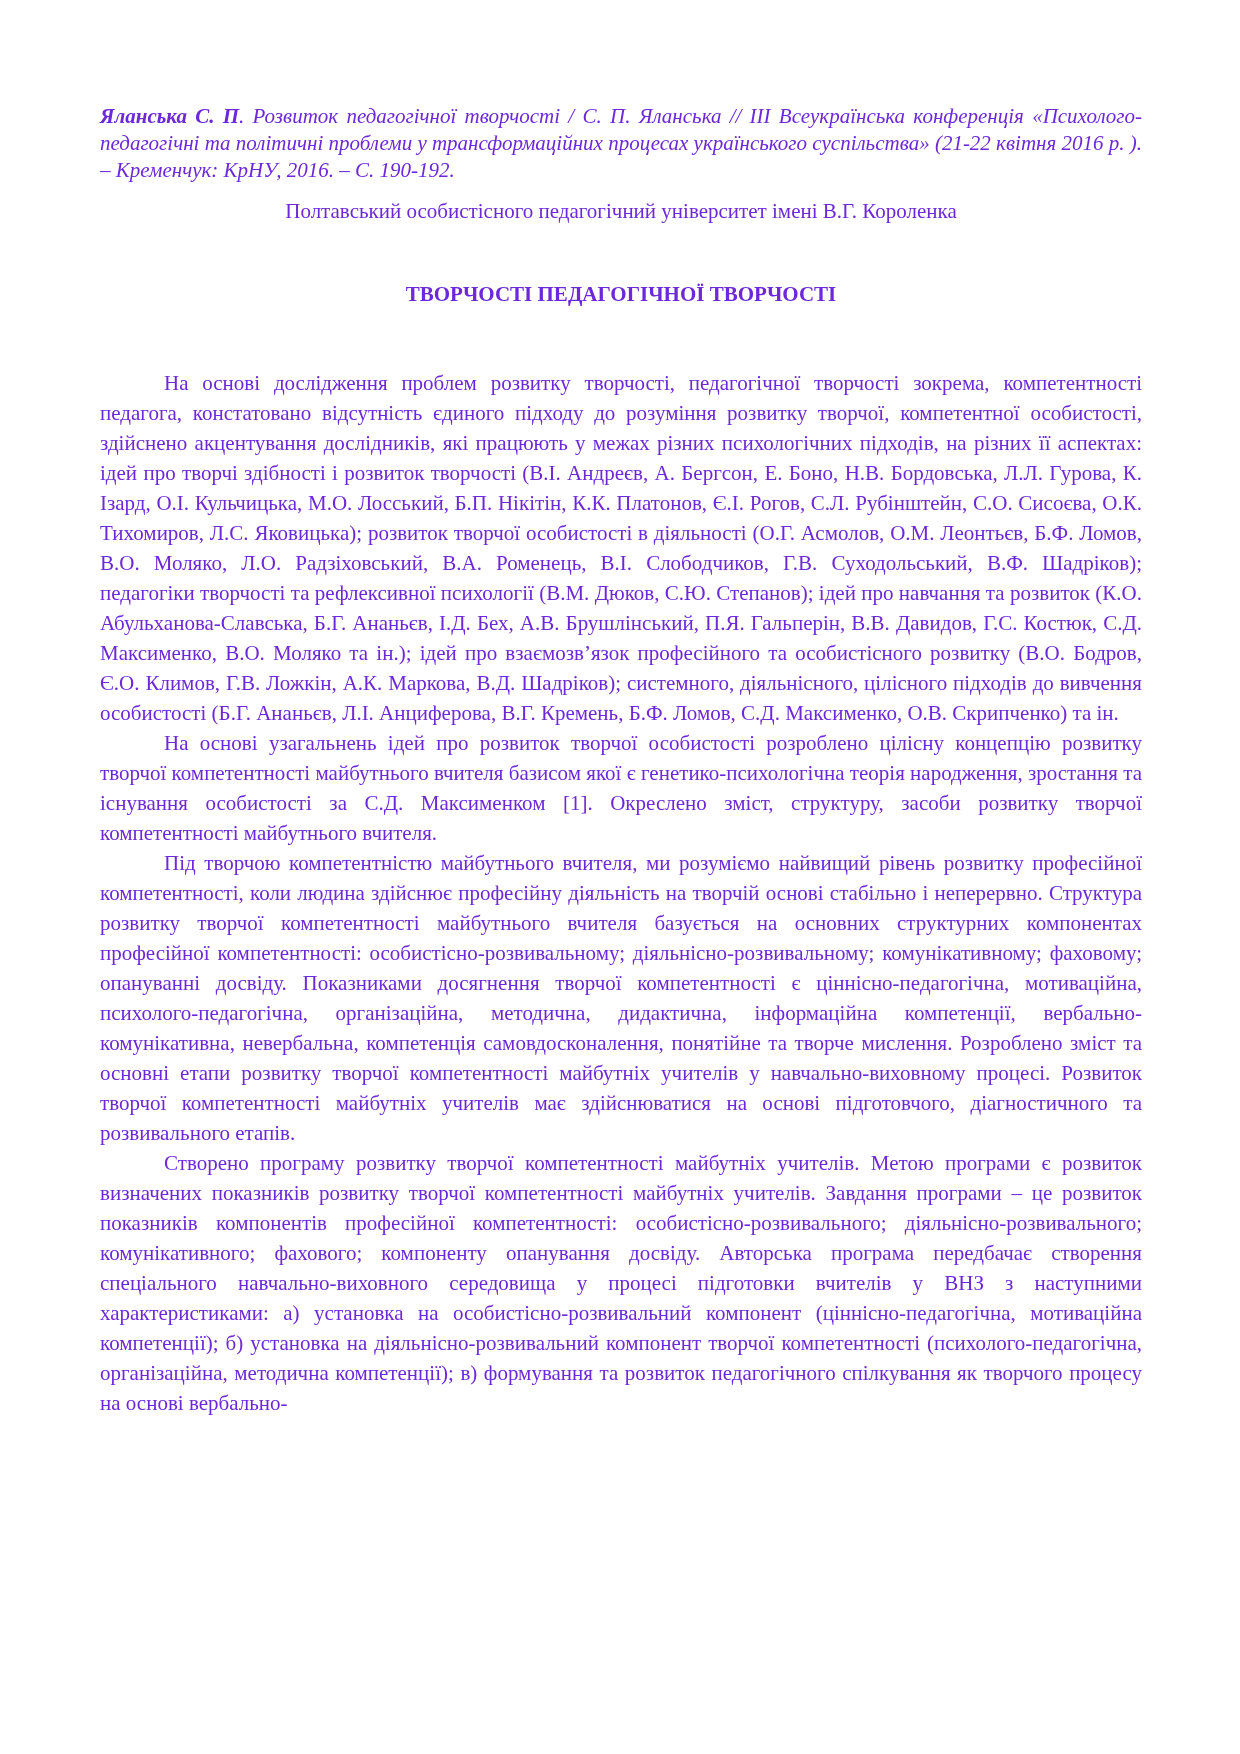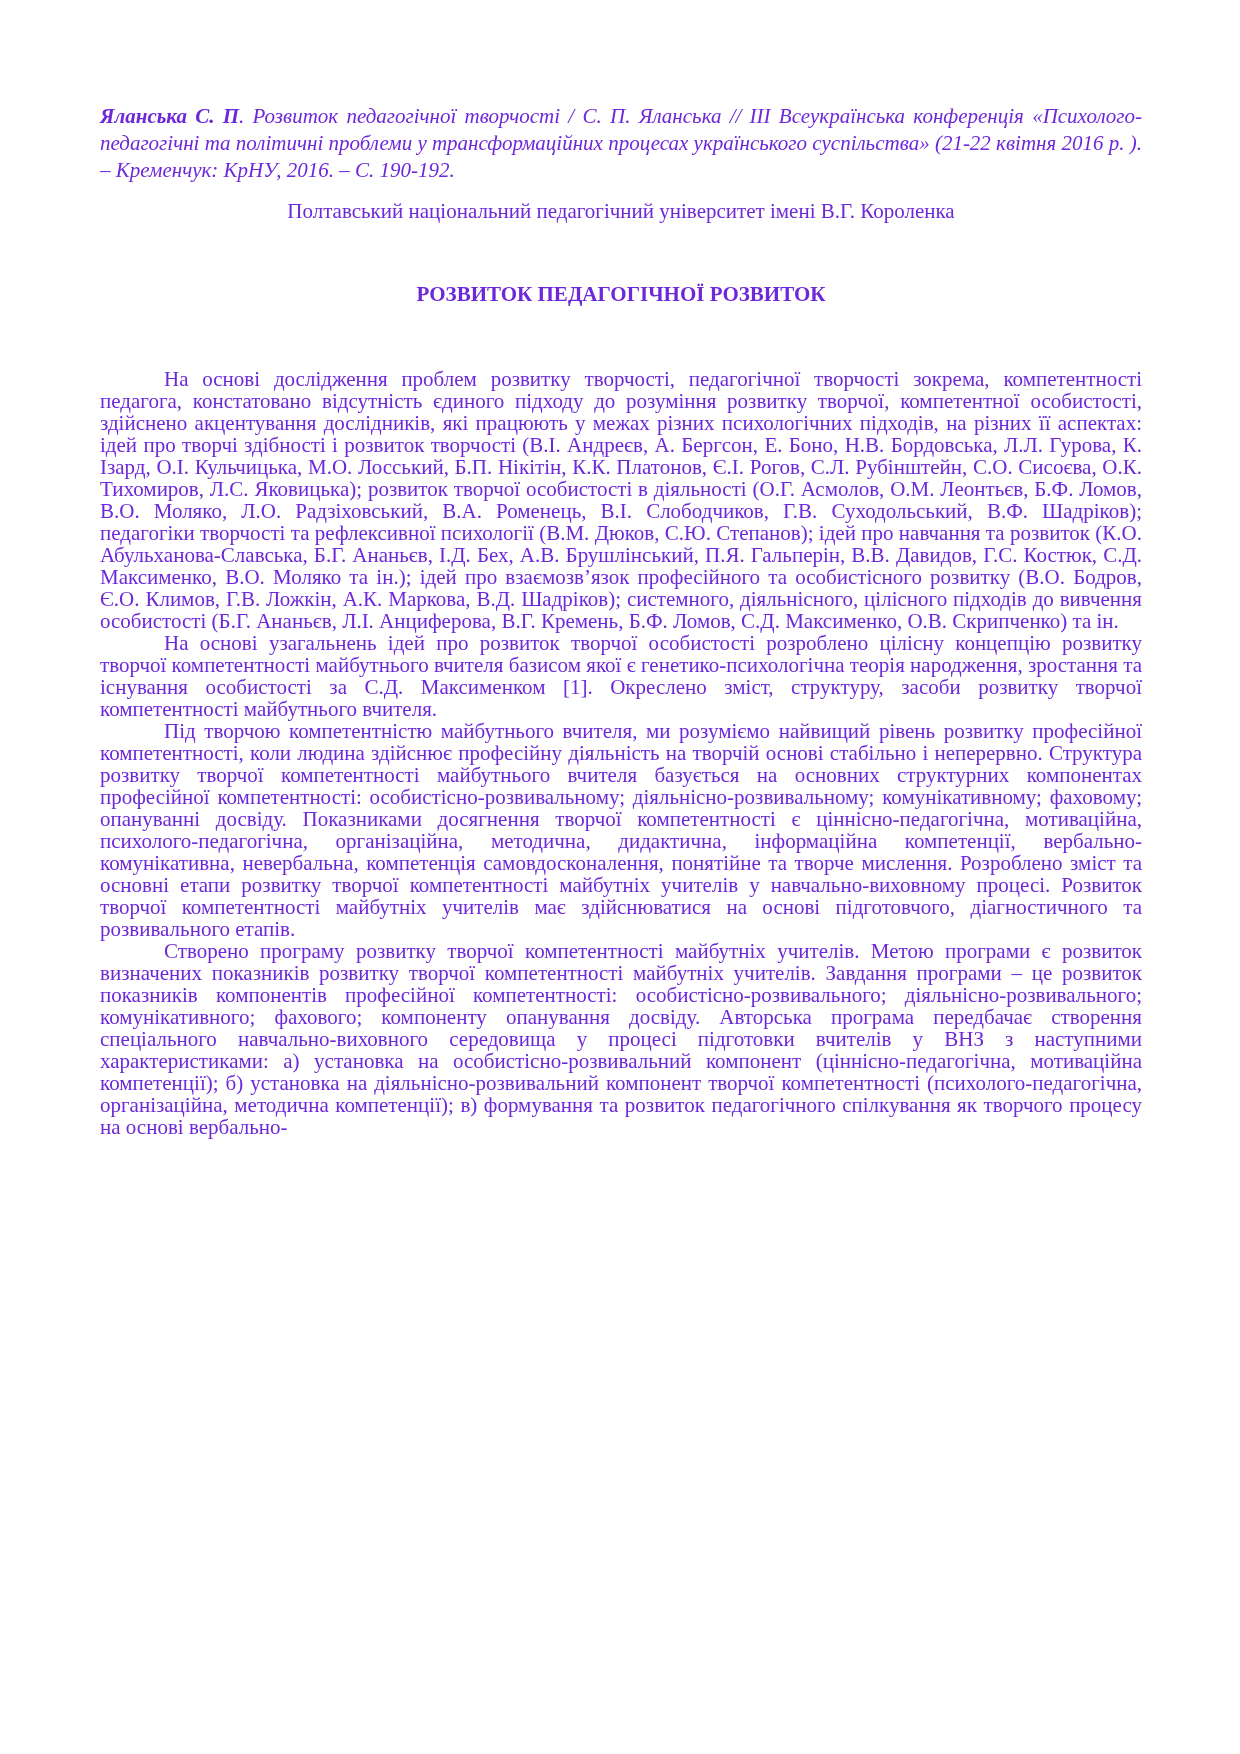--- a/index.html
+++ b/index.html
@@ -46,34 +46,34 @@
     font-weight: bold;
     line-height: 27px;
   }
   .body-text {
     margin-top: 60px;
   }
   .body-par {
     margin: 0;
     text-align: justify;
     text-indent: 64px;
-    line-height: 22px;
+    line-height: 30px;
   }
 </style>
 </head>
 <body>
 
 <div class="page">
 
   <p class="citation"><span class="citation-author">Яланська С. П</span><span>. Розвиток педагогічної творчості / С. П. Яланська // ІІІ Всеукраїнська конференція «Психолого-педагогічні та політичні проблеми у трансформаційних процесах українського суспільства» (21-22 квітня 2016 р. ). – Кременчук: КрНУ, 2016. – С. 190-192.</span></p>
 
 
-  <p class="affiliation-line">Полтавський національний педагогічний університет імені В.Г. Короленка</p>
+  <p class="affiliation-line">Полтавський особистісного педагогічний університет імені В.Г. Короленка</p>
 
-  <h1 class="article-title">РОЗВИТОК ПЕДАГОГІЧНОЇ РОЗВИТОК</h1>
+  <h1 class="article-title">ТВОРЧОСТІ ПЕДАГОГІЧНОЇ ТВОРЧОСТІ</h1>
 
   <div class="body-text">
     <p class="body-par">На основі дослідження проблем розвитку творчості, педагогічної творчості зокрема, компетентності педагога, констатовано відсутність єдиного підходу до розуміння розвитку творчої, компетентної особистості, здійснено акцентування дослідників, які працюють у межах різних психологічних підходів, на різних її аспектах: ідей про творчі здібності і розвиток творчості (В.І. Андреєв, А. Бергсон, Е. Боно, Н.В. Бордовська, Л.Л. Гурова, К. Ізард, О.І. Кульчицька, М.О. Лосський, Б.П. Нікітін, К.К. Платонов, Є.І. Рогов, С.Л. Рубінштейн, С.О. Сисоєва, О.К. Тихомиров, Л.С. Яковицька); розвиток творчої особистості в діяльності (О.Г. Асмолов, О.М. Леонтьєв, Б.Ф. Ломов, В.О. Моляко, Л.О. Радзіховський, В.А. Роменець, В.І. Слободчиков, Г.В. Суходольський, В.Ф. Шадріков); педагогіки творчості та рефлексивної психології (В.М. Дюков, С.Ю. Степанов); ідей про навчання та розвиток (К.О. Абульханова-Славська, Б.Г. Ананьєв, І.Д. Бех, А.В. Брушлінський, П.Я. Гальперін, В.В. Давидов, Г.С. Костюк, С.Д. Максименко, В.О. Моляко та ін.); ідей про взаємозв’язок професійного та особистісного розвитку (В.О. Бодров, Є.О. Климов, Г.В. Ложкін, А.К. Маркова, В.Д. Шадріков); системного, діяльнісного, цілісного підходів до вивчення особистості (Б.Г. Ананьєв, Л.І. Анциферова, В.Г. Кремень, Б.Ф. Ломов, С.Д. Максименко, О.В. Скрипченко) та ін.</p>
     <p class="body-par">На основі узагальнень ідей про розвиток творчої особистості розроблено цілісну концепцію розвитку творчої компетентності майбутнього вчителя базисом якої є генетико-психологічна теорія народження, зростання та існування особистості за С.Д. Максименком [1]. Окреслено зміст, структуру, засоби розвитку творчої компетентності майбутнього вчителя.</p>
     <p class="body-par">Під творчою компетентністю майбутнього вчителя, ми розуміємо найвищий рівень розвитку професійної компетентності, коли людина здійснює професійну діяльність на творчій основі стабільно і неперервно. Структура розвитку творчої компетентності майбутнього вчителя базується на основних структурних компонентах професійної компетентності: особистісно-розвивальному; діяльнісно-розвивальному; комунікативному; фаховому; опануванні досвіду. Показниками досягнення творчої компетентності є ціннісно-педагогічна, мотиваційна, психолого-педагогічна, організаційна, методична, дидактична, інформаційна компетенції, вербально-комунікативна, невербальна, компетенція самовдосконалення, понятійне та творче мислення. Розроблено зміст та основні етапи розвитку творчої компетентності майбутніх учителів у навчально-виховному процесі. Розвиток творчої компетентності майбутніх учителів має здійснюватися на основі підготовчого, діагностичного та розвивального етапів.</p>
     <p class="body-par">Створено програму розвитку творчої компетентності майбутніх учителів. Метою програми є розвиток визначених показників розвитку творчої компетентності майбутніх учителів. Завдання програми – це розвиток показників компонентів професійної компетентності: особистісно-розвивального; діяльнісно-розвивального; комунікативного; фахового; компоненту опанування досвіду. Авторська програма передбачає створення спеціального навчально-виховного середовища у процесі підготовки вчителів у ВНЗ з наступними характеристиками: а) установка на особистісно-розвивальний компонент (ціннісно-педагогічна, мотиваційна компетенції); б) установка на діяльнісно-розвивальний компонент творчої компетентності (психолого-педагогічна, організаційна, методична компетенції); в) формування та розвиток педагогічного спілкування як творчого процесу на основі вербально-</p>
   </div>
 
 </div>
 

